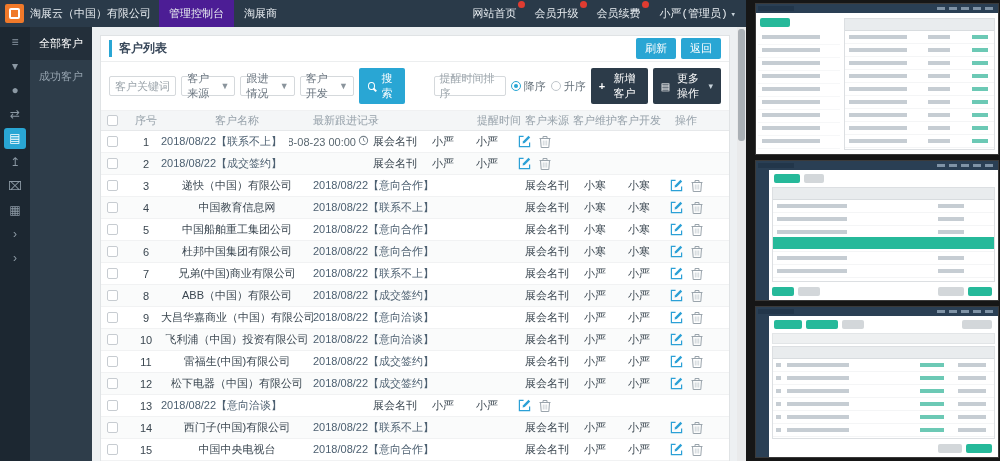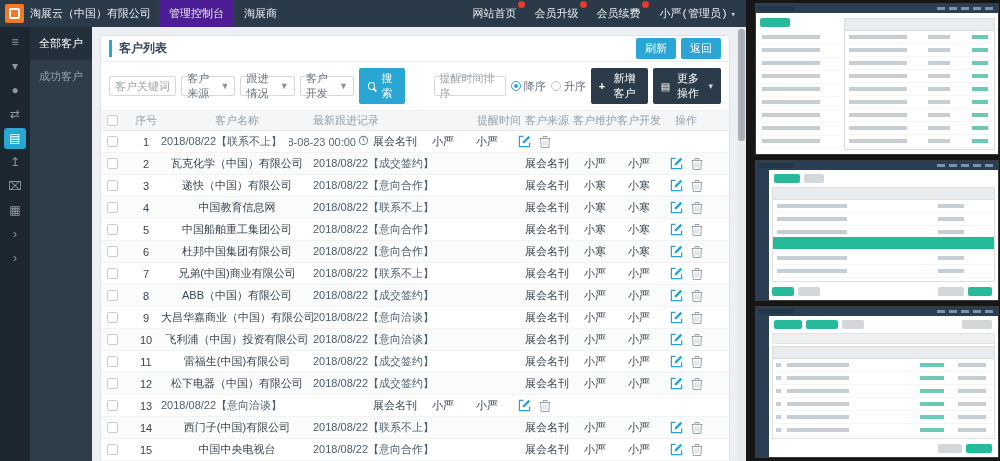--- a/index.html
+++ b/index.html
@@ -229,21 +229,20 @@
                   <path d="M4.3 5.5v5M6 5.5v5M7.7 5.5v5" stroke="#c4cbd0" stroke-width=".8" fill="none"></path>
                 </svg>
               </span>
             </span>
           </div>
           <div class="trow">
             <span class="cell c-check">
               <span class="cb"></span>
             </span>
             <span class="cell c-no">2</span>
-            <span class="cell c-name">瓦克化学（中国）有限公司</span>
             <span class="cell c-rec rec">2018/08/22【成交签约】</span>
             <span class="cell c-rem rem"></span>
             <span class="cell c-src">展会名刊</span>
             <span class="cell c-mnt">小严</span>
             <span class="cell c-dev">小严</span>
             <span class="cell c-op">
               <span class="op">
                 <svg width="13" height="13" viewBox="0 0 14 14">
                   <path d="M12.5 8v4.5H1.5v-11H6" fill="none" stroke="#2ba0d6" stroke-width="1.3"></path>
                   <path d="M5.5 6.8 11.3.9l1.8 1.8-5.9 5.9-2.3.6z" fill="#2ba0d6"></path>

